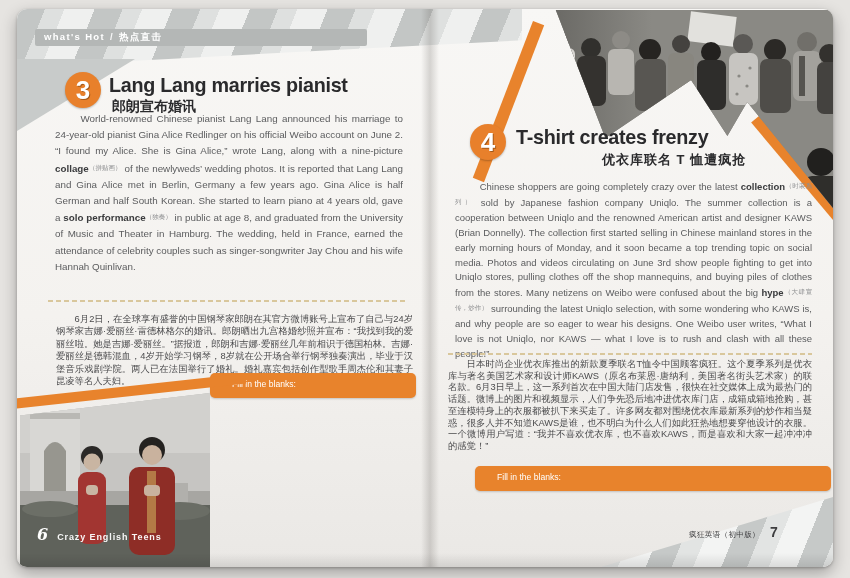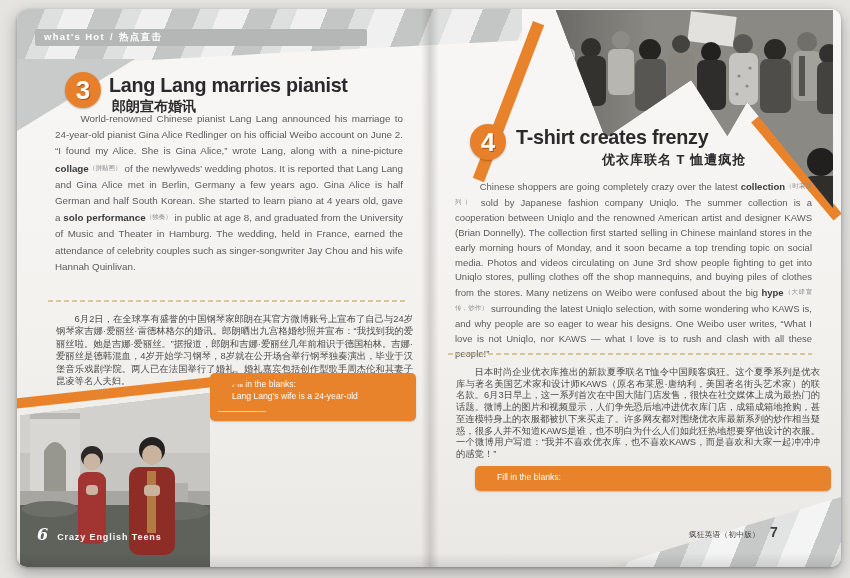--- a/index.html
+++ b/index.html
@@ -7,21 +7,20 @@
     width:850px;height:578px;position:relative;overflow:hidden;
     background:#e6e4e1;
     font-family:"Liberation Sans", sans-serif;
   }
   .abs{position:absolute;}
   .spread{
     position:absolute;left:17px;top:9px;width:816px;height:558px;
     background:linear-gradient(180deg,#f8f7f5 0%,#f4f2ef 55%,#eae8e5 100%);
     border-radius:10px;overflow:hidden;
     box-shadow:0 6px 16px rgba(0,0,0,.30),0 1px 3px rgba(0,0,0,.25);
-    padding-left:8px;
   }
   .spread::after{
     content:"";position:absolute;left:0;right:0;bottom:0;height:14px;
     background:linear-gradient(to top,rgba(0,0,0,.10),rgba(0,0,0,0));
     pointer-events:none;
   }
   .fold{
     left:404px;top:0;width:18px;height:558px;
     background:linear-gradient(90deg,rgba(0,0,0,0),rgba(90,85,80,.22) 50%,rgba(0,0,0,0));
   }
@@ -125,21 +124,20 @@
     <p class="abs eng eng-left" style="left:38px;top:102px;width:348px;margin:0;">
       <span>World-renowned Chinese pianist Lang Lang announced his marriage to 24-year-old pianist Gina Alice Redlinger on his official Weibo account on June 2. “I found my Alice. She is Gina Alice,” wrote Lang, along with a nine-picture </span><span class="term">collage</span><span class="note">（拼贴画）</span><span> of the newlyweds’ wedding photos. It is reported that Lang Lang and Gina Alice met in Berlin, Germany a few years ago. Gina Alice is half German and half South Korean. She started to learn piano at 4 years old, gave a </span><span class="term">solo performance</span><span class="note">（独奏）</span><span> in public at age 8, and graduated from the University of Music and Theater in Hamburg. The wedding, held in France, earned the attendance of celebrity couples such as singer-songwriter Jay Chou and his wife Hannah Quinlivan.</span>
     </p>
 
     <div class="abs divider" style="left:31px;top:291px;width:357px;"></div>
 
     <p class="abs chs chs-left" style="left:31px;top:296px;width:357px;margin:8px;">6月2日，在全球享有盛誉的中国钢琴家郎朗在其官方微博账号上宣布了自己与24岁钢琴家吉娜·爱丽丝·雷德林格尔的婚讯。郎朗晒出九宫格婚纱照并宣布：“我找到我的爱丽丝啦。她是吉娜·爱丽丝。”据报道，郎朗和吉娜·爱丽丝几年前相识于德国柏林。吉娜·爱丽丝是德韩混血，4岁开始学习钢琴，8岁就在公开场合举行钢琴独奏演出，毕业于汉堡音乐戏剧学院。两人已在法国举行了婚礼。婚礼嘉宾包括创作型歌手周杰伦和其妻子昆凌等名人夫妇。</p>
 
     <div class="abs fillbox" style="left:193px;top:364px;width:188px;">
       <p>Fill in the blanks:</p>
-      <p>Lang Lang's wife is a 24-year-old __________</p>
     </div>
 
     <div class="abs orange-band-left"></div>
 
     <div class="abs photo wedding-photo">
       <svg width="190" height="174" viewBox="0 0 190 174" preserveAspectRatio="none">
         <rect width="190" height="174" fill="#c6c5c2"></rect>
         <rect width="190" height="60" fill="#d2d1ce"></rect>
 
         <rect x="10" y="8" width="50" height="96" fill="#d8d7d4"></rect>
@@ -235,21 +233,21 @@
     <div class="abs badge" style="left:453px;top:115px;">4</div>
     <div class="abs title" style="left:499px;top:116px;">T-shirt creates frenzy</div>
     <div class="abs subtitle" style="left:585px;top:142px;font-size:13px;letter-spacing:1px;text-align:center;">优衣库联名 T 恤遭疯抢</div>
 
     <p class="abs eng eng-right" style="left:438px;top:170px;width:357px;margin:0;">
       <span>Chinese shoppers are going completely crazy over the latest </span><span class="term">collection</span><span class="note">（时装系列）</span><span> sold by Japanese fashion company Uniqlo. The summer collection is a cooperation between Uniqlo and the renowned American artist and designer KAWS (Brian Donnelly). The collection first started selling in Chinese mainland stores in the early morning hours of Monday, and it soon became a top trending topic on social media. Photos and videos circulating on June 3rd show people fighting to get into Uniqlo stores, pulling clothes off the shop mannequins, and buying piles of clothes from the stores. Many netizens on Weibo were confused about the big </span><span class="term">hype</span><span class="note">（大肆宣传，炒作）</span><span> surrounding the latest Uniqlo selection, with some wondering who KAWS is, and why people are so eager to wear his designs. One Weibo user writes, “What I love is not Uniqlo, nor KAWS — what I love is to rush and clash with all these people!”</span>
     </p>
 
     <div class="abs divider" style="left:431px;top:344px;width:364px;"></div>
 
-    <p class="abs chs chs-right" style="left:431px;top:350px;width:364px;margin:8px;">日本时尚企业优衣库推出的新款夏季联名T恤令中国顾客疯狂。这个夏季系列是优衣库与著名美国艺术家和设计师KAWS（原名布莱恩·唐纳利，美国著名街头艺术家）的联名款。6月3日早上，这一系列首次在中国大陆门店发售，很快在社交媒体上成为最热门的话题。微博上的图片和视频显示，人们争先恐后地冲进优衣库门店，成箱成箱地抢购，甚至连模特身上的衣服都被扒下来买走了。许多网友都对围绕优衣库最新系列的炒作相当疑惑，很多人并不知道KAWS是谁，也不明白为什么人们如此狂热地想要穿他设计的衣服。一个微博用户写道：“我并不喜欢优衣库，也不喜欢KAWS，而是喜欢和大家一起冲冲冲的感觉！”</p>
+    <p class="abs chs chs-right" style="left:431px;top:350px;width:364px;margin:0;">日本时尚企业优衣库推出的新款夏季联名T恤令中国顾客疯狂。这个夏季系列是优衣库与著名美国艺术家和设计师KAWS（原名布莱恩·唐纳利，美国著名街头艺术家）的联名款。6月3日早上，这一系列首次在中国大陆门店发售，很快在社交媒体上成为最热门的话题。微博上的图片和视频显示，人们争先恐后地冲进优衣库门店，成箱成箱地抢购，甚至连模特身上的衣服都被扒下来买走了。许多网友都对围绕优衣库最新系列的炒作相当疑惑，很多人并不知道KAWS是谁，也不明白为什么人们如此狂热地想要穿他设计的衣服。一个微博用户写道：“我并不喜欢优衣库，也不喜欢KAWS，而是喜欢和大家一起冲冲冲的感觉！”</p>
 
     <div class="abs fillbox" style="left:458px;top:457px;width:338px;">
       <p>Fill in the blanks:</p>
     </div>
 
     <div class="abs stripes-bottom"></div>
 
     <div class="abs footer-right">
       <span class="mag">疯狂英语（初中版）</span><span class="num">7</span>
     </div>

